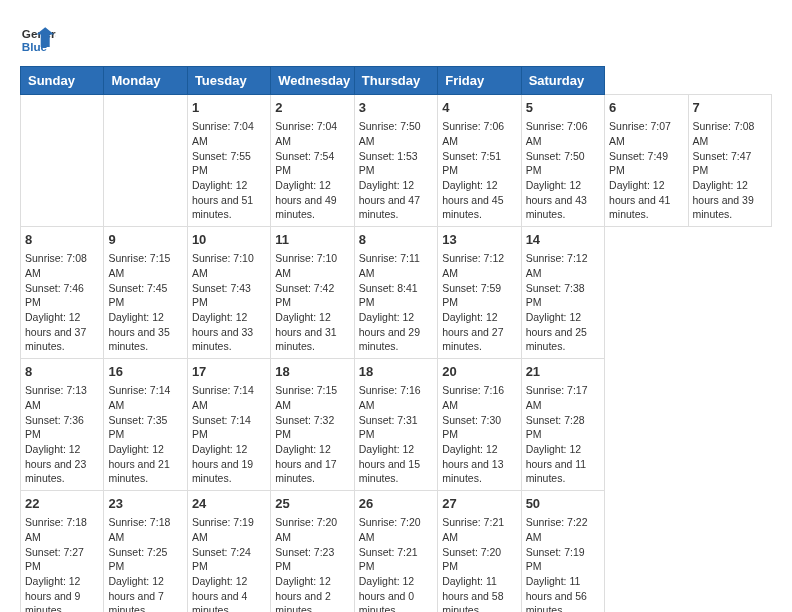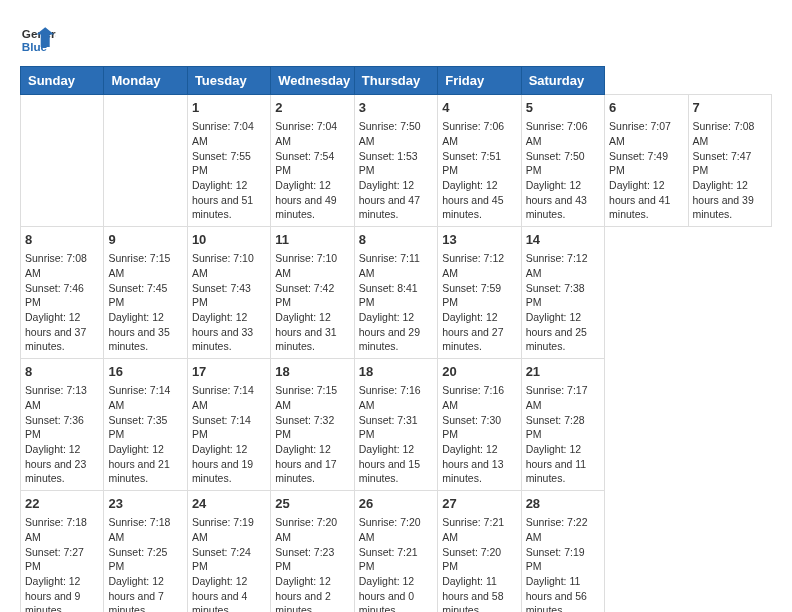--- a/index.html
+++ b/index.html
@@ -135,16 +135,16 @@
         <td><span class="day-num">20</span><span>Sunrise: 7:16 AM</span><br><span>Sunset: 7:30 PM</span><br><span>Daylight: 12 hours and 13 minutes.</span></td>
         <td><span class="day-num">21</span><span>Sunrise: 7:17 AM</span><br><span>Sunset: 7:28 PM</span><br><span>Daylight: 12 hours and 11 minutes.</span></td>
       </tr>
       <tr class="week-row">
         <td><span class="day-num">22</span><span>Sunrise: 7:18 AM</span><br><span>Sunset: 7:27 PM</span><br><span>Daylight: 12 hours and 9 minutes.</span></td>
         <td><span class="day-num">23</span><span>Sunrise: 7:18 AM</span><br><span>Sunset: 7:25 PM</span><br><span>Daylight: 12 hours and 7 minutes.</span></td>
         <td><span class="day-num">24</span><span>Sunrise: 7:19 AM</span><br><span>Sunset: 7:24 PM</span><br><span>Daylight: 12 hours and 4 minutes.</span></td>
         <td><span class="day-num">25</span><span>Sunrise: 7:20 AM</span><br><span>Sunset: 7:23 PM</span><br><span>Daylight: 12 hours and 2 minutes.</span></td>
         <td><span class="day-num">26</span><span>Sunrise: 7:20 AM</span><br><span>Sunset: 7:21 PM</span><br><span>Daylight: 12 hours and 0 minutes.</span></td>
         <td><span class="day-num">27</span><span>Sunrise: 7:21 AM</span><br><span>Sunset: 7:20 PM</span><br><span>Daylight: 11 hours and 58 minutes.</span></td>
-        <td><span class="day-num">28</span><span>Sunrise: 7:22 AM</span><br><span>Sunset: 7:19 PM</span><br><span>Daylight: 11 hours and 56 minutes.</span></td>
+        <td><span class="day-num">50</span><span>Sunrise: 7:22 AM</span><br><span>Sunset: 7:19 PM</span><br><span>Daylight: 11 hours and 56 minutes.</span></td>
       </tr>
     </tbody>
 </table>
 
 </body></html>

